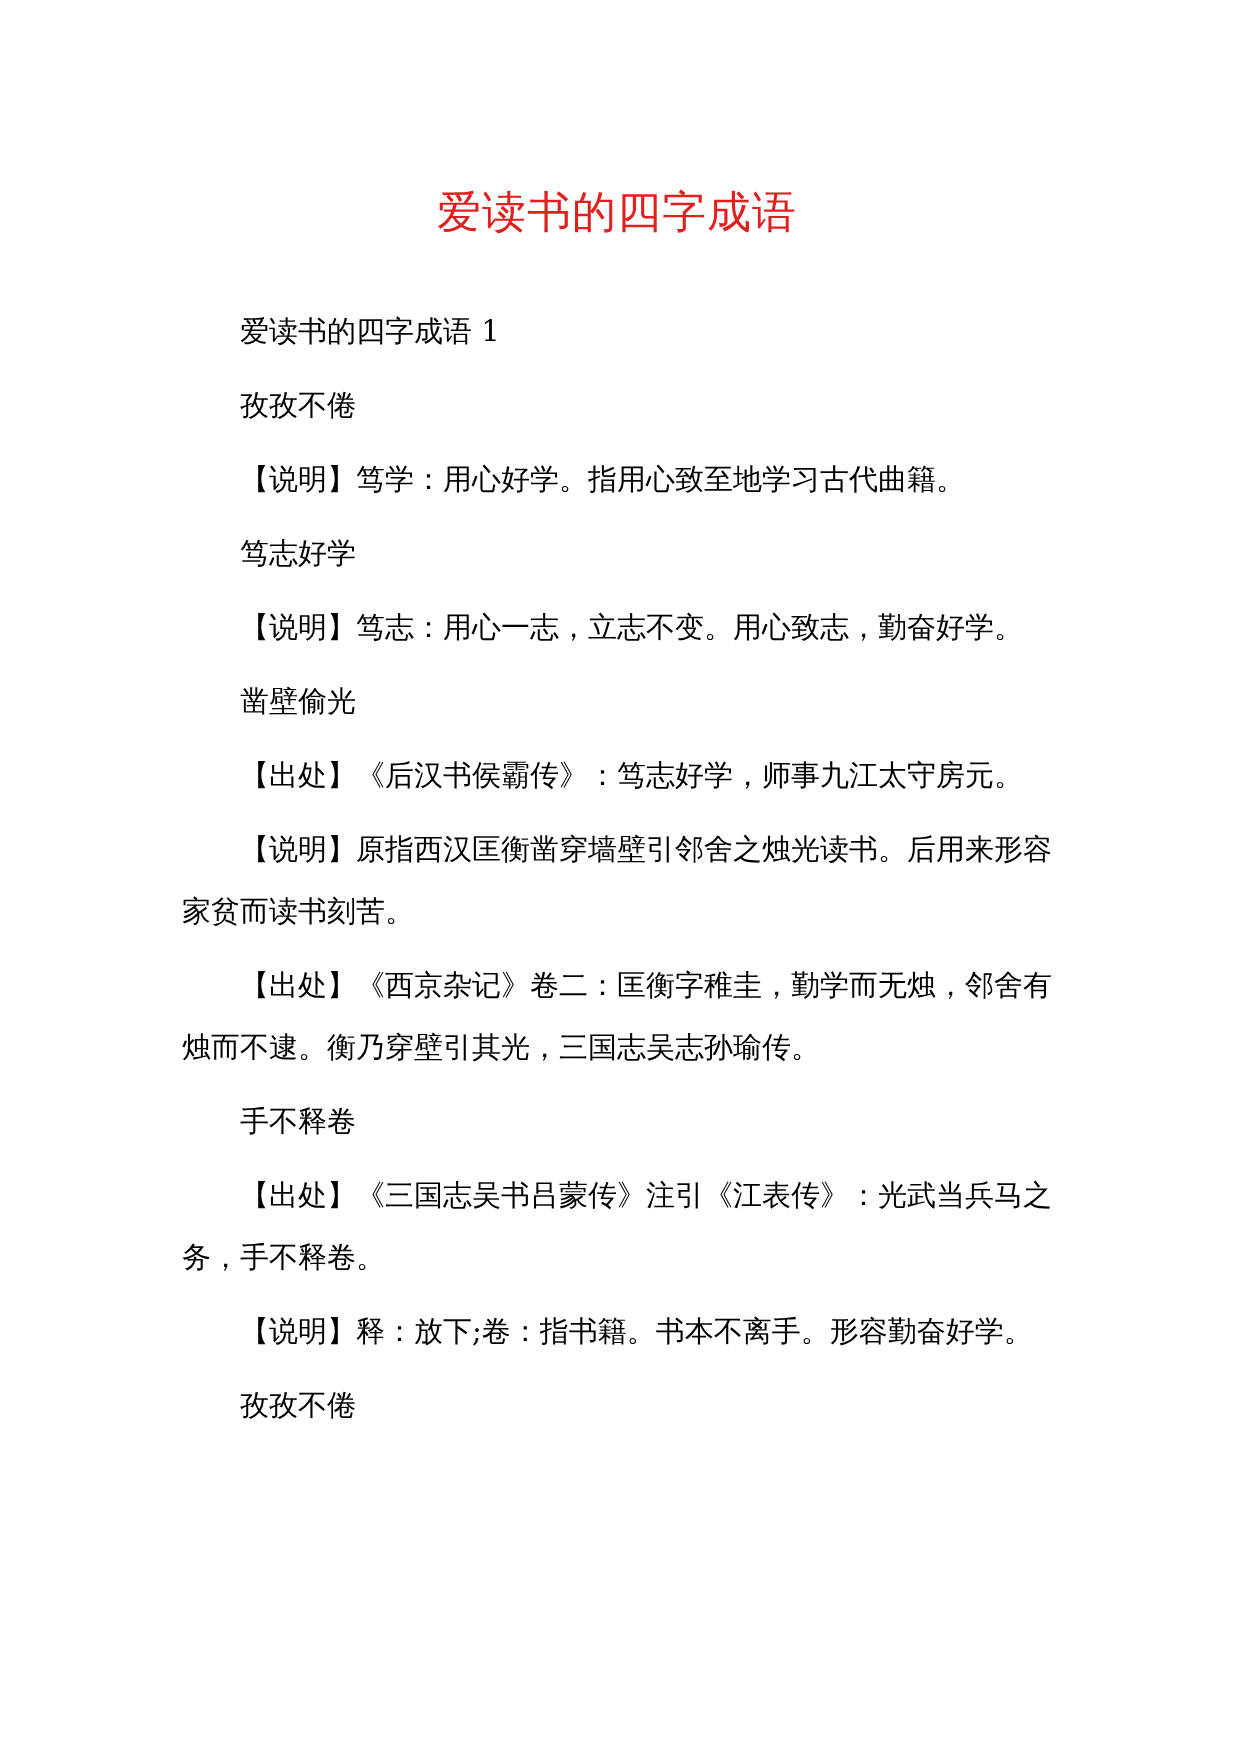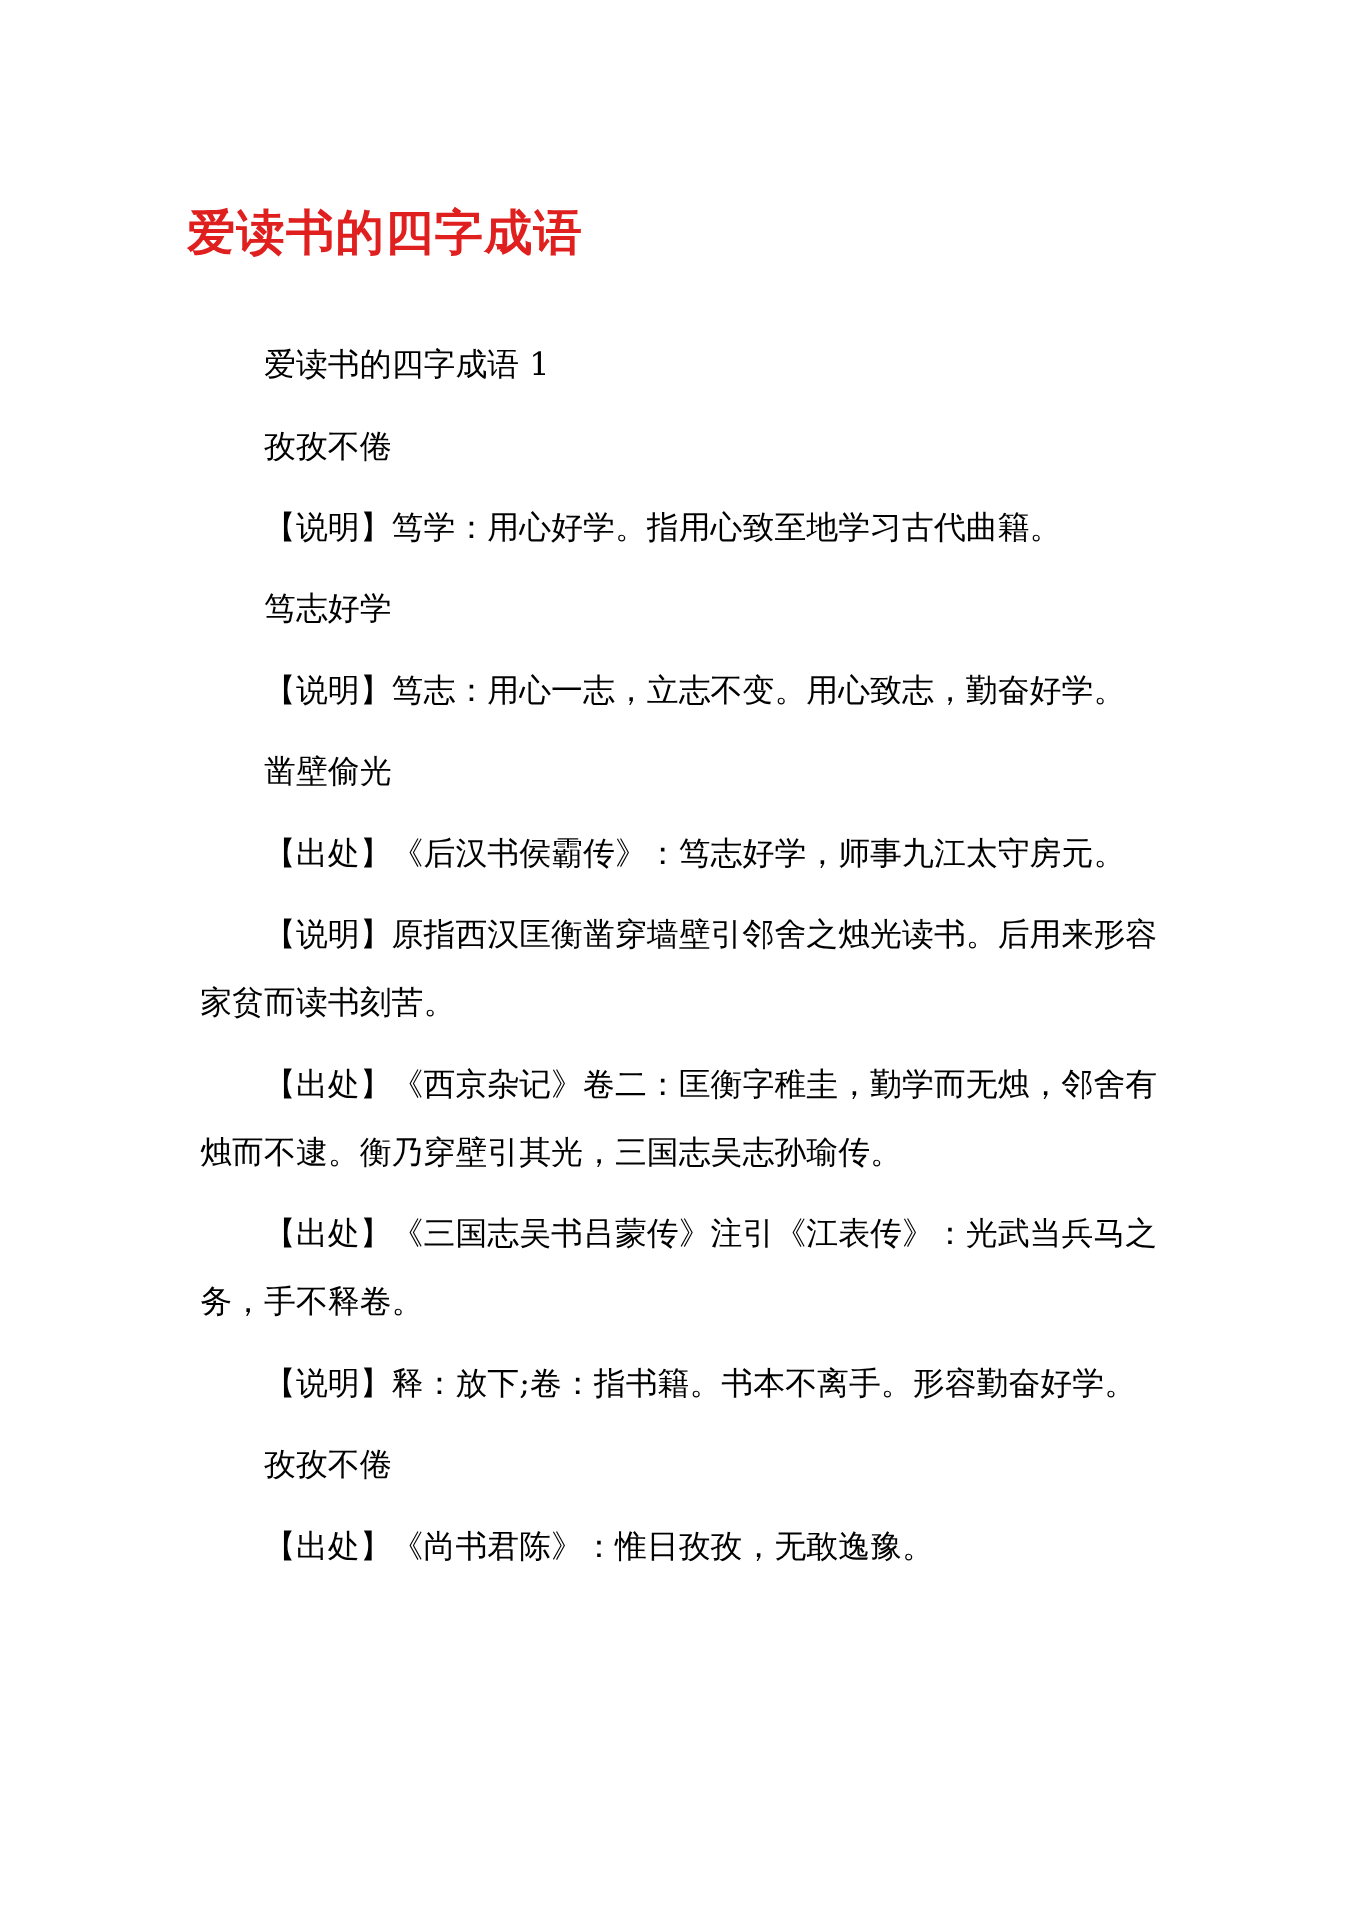--- a/index.html
+++ b/index.html
@@ -16,21 +16,22 @@
     overflow: hidden;
   }
   .page {
     position: absolute;
     left: 170px;
     top: 183px;
     width: 894px;
   }
   .doc-title {
     font-size: 44px;
-    font-weight: bold;
+    font-weight: normal;
+    text-align: center;
     line-height: 1.3;
     margin: 0 0 60px 0;
     letter-spacing: 1px;
   }
   .body-text p {
     font-size: 29px;
     line-height: 62px;
     margin: 12px;
     text-indent: 2em;
     text-align: justify;
@@ -53,20 +54,20 @@
     <p>【说明】笃学：用心好学。指用心致至地学习古代曲籍。</p>
 
     <p>笃志好学</p>
     <p>【说明】笃志：用心一志，立志不变。用心致志，勤奋好学。</p>
     <p>凿壁偷光</p>
 
     <p>【出处】《后汉书侯霸传》：笃志好学，师事九江太守房元。</p>
     <p>【说明】原指西汉匡衡凿穿墙壁引邻舍之烛光读书。后用来形容家贫而读书刻苦。</p>
     <p>【出处】《西京杂记》卷二：匡衡字稚圭，勤学而无烛，邻舍有烛而不逮。衡乃穿壁引其光，三国志吴志孙瑜传。</p>
 
+    <p>手不释卷</p>
     <p>【出处】《三国志吴书吕蒙传》注引《江表传》：光武当兵马之务，手不释卷。</p>
     <p>【说明】释：放下;卷：指书籍。书本不离手。形容勤奋好学。</p>
 
     <p>孜孜不倦</p>
-    <p>【出处】《尚书君陈》：惟日孜孜，无敢逸豫。</p>
 
   </div>
 </div>
 
 </body></html>

